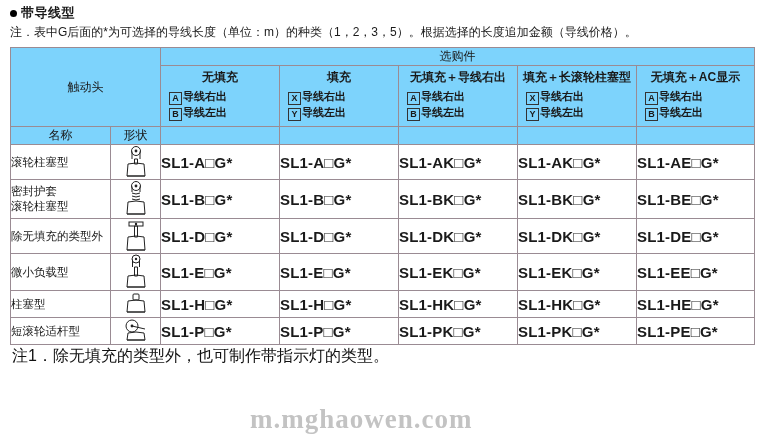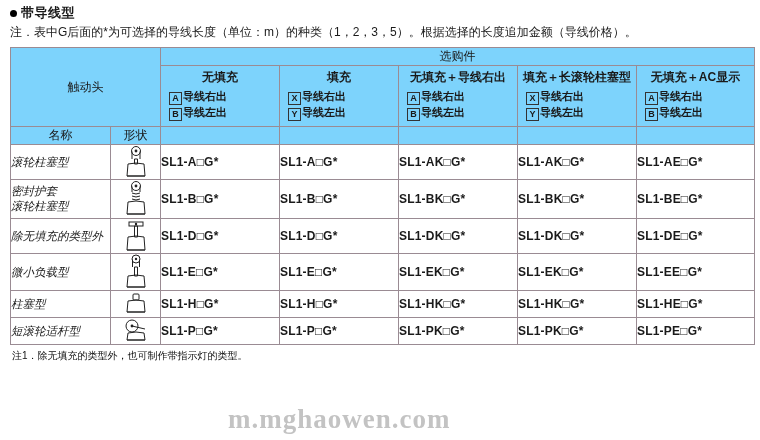--- a/index.html
+++ b/index.html
@@ -86,41 +86,40 @@
     height: 11px;
     text-align: center;
     vertical-align: -1px;
     margin-right: 1px;
     background: transparent;
   }
   .cell-name {
     font-size: 11.5px;
     padding: 6px 6px;
     line-height: 15px;
-    font-style: italic;
   }
   .cell-code {
-    font-size: 12px;
+    font-size: 15px;
     font-weight: bold;
     padding: 6px 8px;
     letter-spacing: 0.2px;
   }
   .shape-cell {
     text-align: center;
     padding: 3px 0;
   }
   .note-bottom {
-    font-size: 10px;
+    font-size: 16px;
     line-height: 14px;
     margin: 4px 0 0 4px;
     color: #111;
   }
   .watermark {
     position: absolute;
-    left: 228px;
+    left: 250px;
     top: 404px;
     font-size: 27px;
     font-weight: bold;
     color: #b9b9b9;
     letter-spacing: 1px;
     opacity: 0.85;
     pointer-events: none;
     font-family: "Liberation Serif", serif;
   }
   svg { display: block; margin: 0 auto; }

